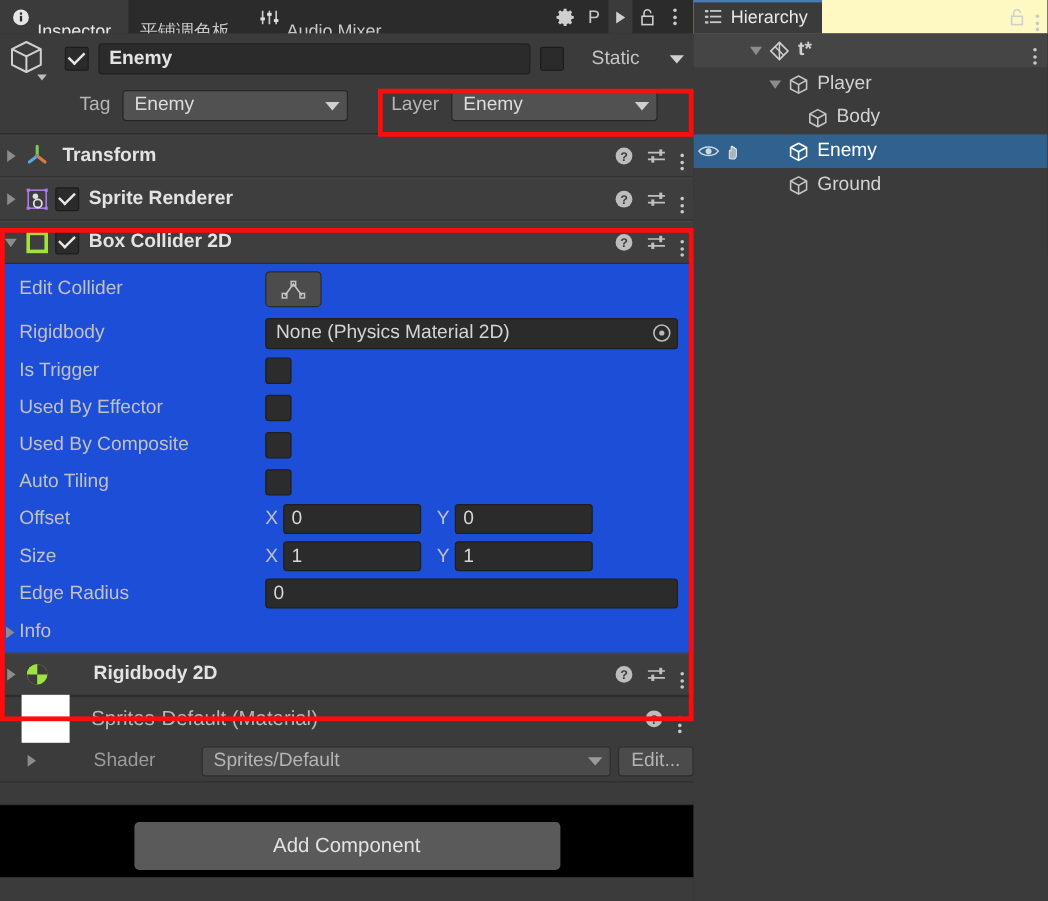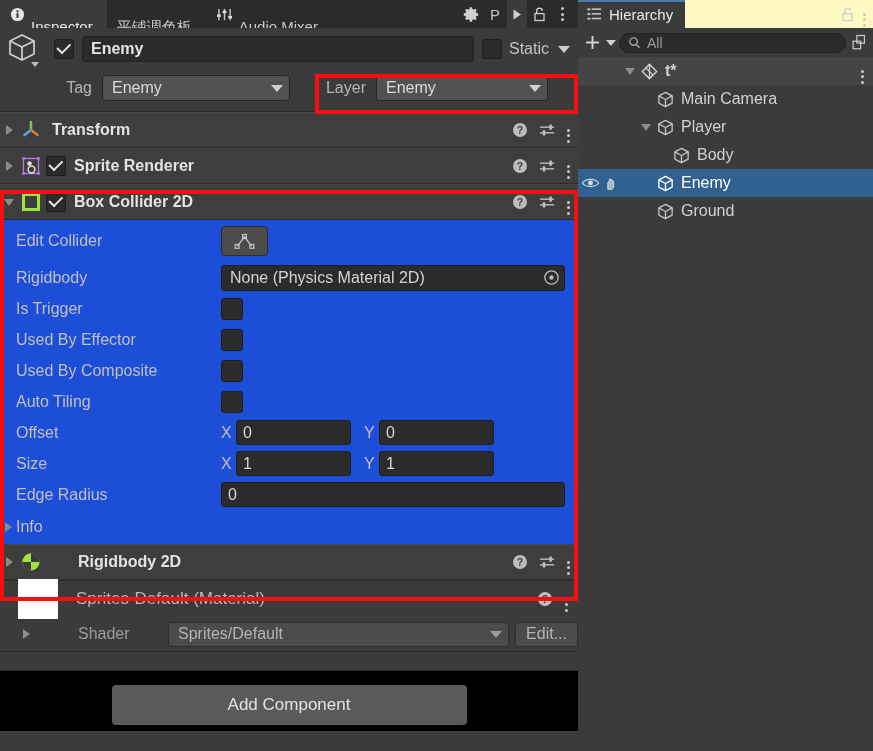--- a/index.html
+++ b/index.html
@@ -59,21 +59,21 @@
     content: ""; width: 11px; height: 6px;
     border-left: 2.4px solid #e8e8e8; border-bottom: 2.4px solid #e8e8e8;
     transform: rotate(-45deg) translate(1px, -2px);
   }
   .name-field {
     flex: 1 1 auto; height: 26px; background: #2b2b2b;
     border: 1px solid #212121; border-radius: 3px;
     display: flex; align-items: center; padding: 0 8px;
     color: #e4e4e4; font-size: 16px; font-weight: bold;
   }
-  .static-wrap { display: flex; align-items: center; gap: 7px; flex: 0 0 auto; }
+  .static-wrap { display: flex; align-items: center; gap: 23px; flex: 0 0 auto; }
   .static-label { color: #c4c4c4; font-size: 16px; }
   .row-taglayer {
     display: flex; align-items: center; height: 36px;
     padding: 0 8px 0 6px; gap: 0;
   }
   .fld-label { color: #b6b6b6; font-size: 16px; }
   .dropdown {
     height: 26px; background: #515151; border: 1px solid #262626;
     border-radius: 3px; display: flex; align-items: center;
     padding: 0 6px 0 9px; color: #dcdcdc; font-size: 16px;
@@ -633,44 +633,20 @@
           </svg>
         </span>
         <span><span class="kebab">
               <i></i>
               <i></i>
               <i></i>
             </span></span>
       </div>
     </div>
 
-    <div class="h-toolbar">
-      <span class="plus-btn">
-        <svg width="17" height="17" viewBox="0 0 18 18">
-          <rect x="8" y="2.2" width="2" height="13.6" fill="#d6d6d6"></rect>
-          <rect x="2.2" y="8" width="13.6" height="2" fill="#d6d6d6"></rect>
-        </svg>
-        <span class="caret" style="margin-left:3px;border-left-width:5px;border-right-width:5px;border-top-width:6px;"></span>
-      </span>
-      <span class="h-search">
-        <span>
-          <svg width="13" height="13" viewBox="0 0 14 14">
-            <circle cx="6" cy="6" r="4" fill="none" stroke="#a8a8a8" stroke-width="1.5"></circle>
-            <line x1="9" y1="9.5" x2="12.5" y2="12.5" stroke="#a8a8a8" stroke-width="1.5"></line>
-          </svg>
-        </span>
-        <span class="sph">All</span>
-      </span>
-      <span style="padding:0 2px;">
-        <svg width="17" height="17" viewBox="0 0 18 18">
-          <rect x="6.2" y="1.6" width="8" height="8" fill="none" stroke="#c9c9c9" stroke-width="1.3"></rect>
-          <rect x="2.2" y="7.6" width="8" height="8" fill="none" stroke="#c9c9c9" stroke-width="1.3"></rect>
-        </svg>
-      </span>
-    </div>
 
     <div class="h-tree">
 
       <div class="hrow root">
         <span class="vis"></span>
         <span class="twisty">
             <span class="arrow-d"></span>
           </span>
         <span class="hicon">
           <svg width="19" height="19" viewBox="0 0 20 20">
@@ -680,33 +656,20 @@
           </svg>
         </span>
         <span class="hlabel" style="font-weight:bold;">t*</span>
         <span class="rowmenu"><span class="kebab">
               <i></i>
               <i></i>
               <i></i>
             </span></span>
       </div>
 
-      <div class="hrow">
-        <span class="vis"></span>
-        <span class="twisty"></span>
-        <span class="twisty"></span>
-        <span class="hicon">
-          <svg width="19" height="19" viewBox="0 0 20 20">
-            <path d="M10 2.5 L17 6.2 L17 13.8 L10 17.5 L3 13.8 L3 6.2 Z" fill="none" stroke="#c4c4c4" stroke-width="1.4" stroke-linejoin="round"></path>
-            <path d="M3 6.2 L10 10 L17 6.2" fill="none" stroke="#c4c4c4" stroke-width="1.4" stroke-linejoin="round"></path>
-            <path d="M10 10 L10 17.5" fill="none" stroke="#c4c4c4" stroke-width="1.4"></path>
-          </svg>
-        </span>
-        <span class="hlabel">Main Camera</span>
-      </div>
 
       <div class="hrow">
         <span class="vis"></span>
         <span class="twisty"></span>
         <span class="twisty">
             <span class="arrow-d"></span>
           </span>
         <span class="hicon">
           <svg width="19" height="19" viewBox="0 0 20 20">
             <path d="M10 2.5 L17 6.2 L17 13.8 L10 17.5 L3 13.8 L3 6.2 Z" fill="none" stroke="#c4c4c4" stroke-width="1.4" stroke-linejoin="round"></path>

